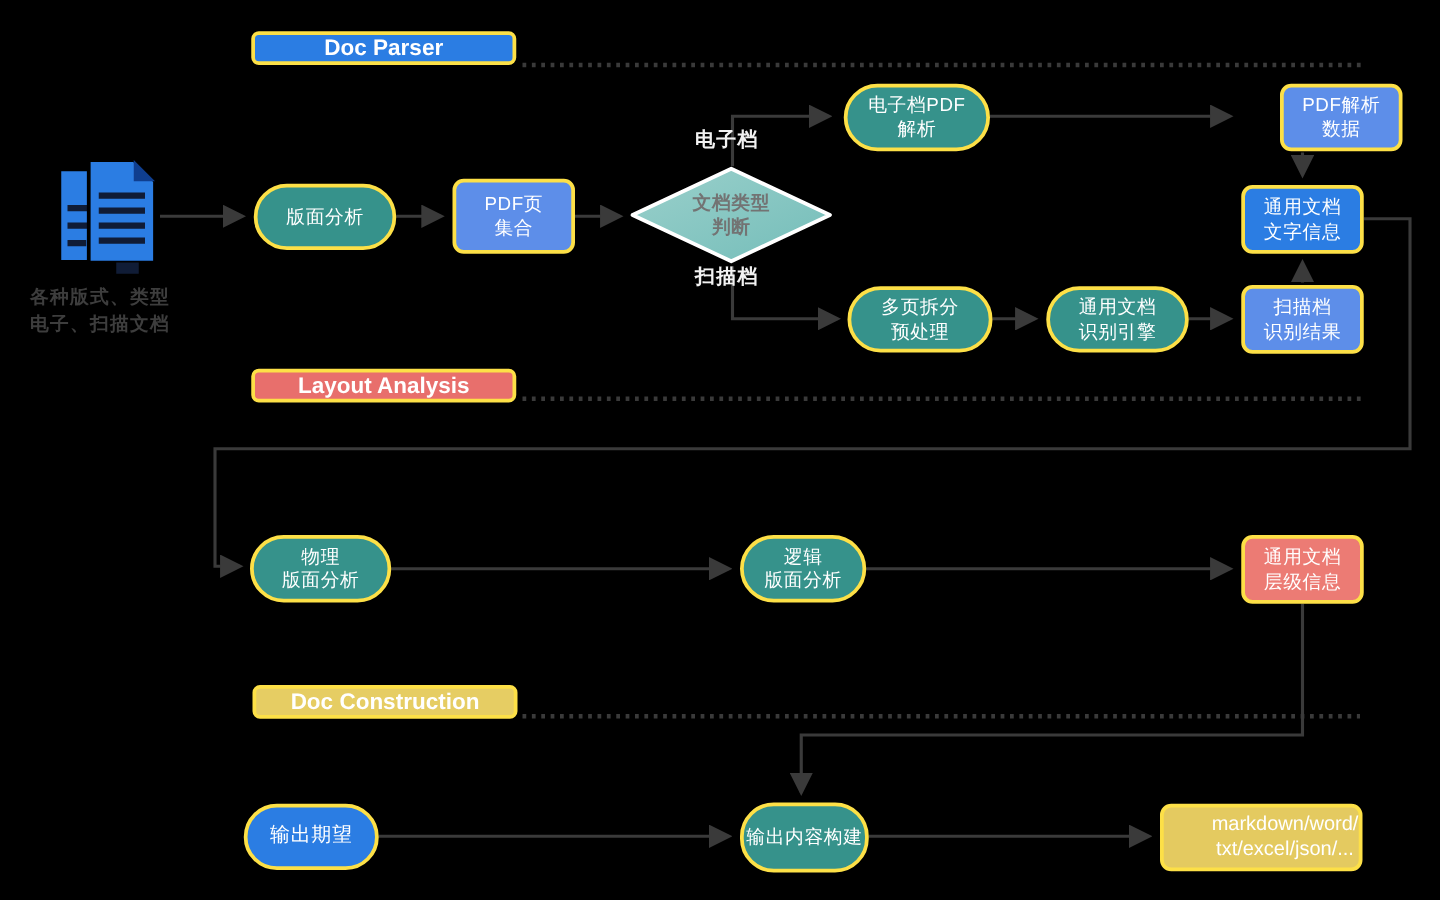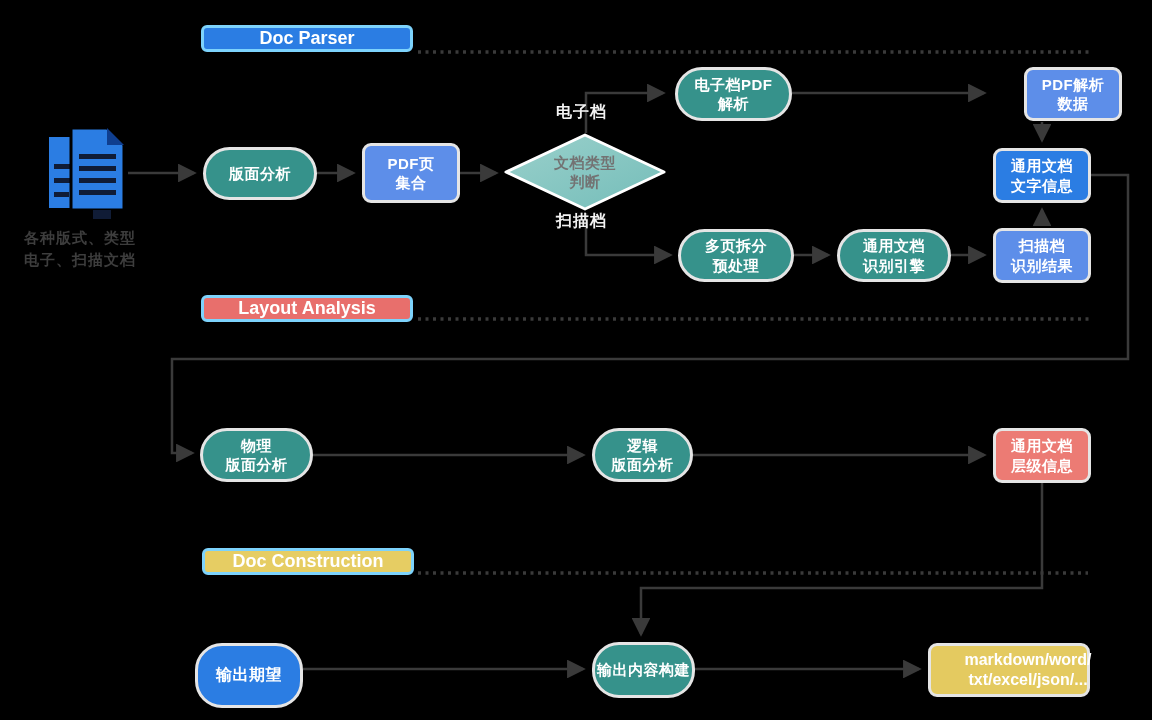--- a/index.html
+++ b/index.html
@@ -1,30 +1,30 @@
 <!DOCTYPE html>
 <html><head>
 <meta charset="utf-8">
 <style>
   html,body{margin:0;padding:0;background:#000;}
   #stage{position:relative;width:1152px;height:720px;background:#000;overflow:hidden;
          font-family:"Liberation Sans","DejaVu Sans",sans-serif;}
   #edges{position:absolute;left:0;top:0;width:1152px;height:720px;}
   .node{position:absolute;box-sizing:border-box;display:flex;align-items:center;justify-content:center;
-        text-align:center;color:#fff;font-weight:bold;border:3px solid #e5e5e5;}
+        text-align:center;color:#fff;font-weight:normal;border:3px solid #fde047;}
   .node .lbl{white-space:pre-line;line-height:1.28;letter-spacing:0.5px;}
   .pill{border-radius:27px;font-size:15px;}
   .rect{border-radius:9px;font-size:15px;}
   .teal{background:#36928b;}
   .bright-blue{background:#2b7de3;}
   .light-blue{background:#5d8ee9;}
   .pink{background:#ec7b74;}
   .yellow{background:#e4ca60;padding-left:38px;}
   .banner{position:absolute;box-sizing:border-box;width:212px;height:27px;border-radius:6px;
-          border:3px solid #7dd3fc;display:flex;align-items:center;justify-content:center;
+          border:3px solid #fde047;display:flex;align-items:center;justify-content:center;
           color:#fff;font-weight:bold;font-size:18px;}
   .banner.b-blue{background:#2b7de3;}
   .banner.b-red{background:#e86f6c;}
   .banner.b-yellow{background:#e6cd63;}
   .edge-label{position:absolute;color:#f2f2f2;font-weight:bold;font-size:16px;letter-spacing:1px;}
   .caption{position:absolute;color:#3d3d3d;font-weight:bold;font-size:15px;letter-spacing:1px;line-height:22px;}
   .diamond-wrap{position:absolute;left:503px;top:132px;width:164px;height:80px;}
   .diamond-wrap .lbl{position:absolute;inset:0;display:flex;align-items:center;justify-content:center;
         text-align:center;color:#737373;font-weight:bold;font-size:15px;white-space:pre-line;line-height:1.3;letter-spacing:0.5px;}
   .icon-wrap{position:absolute;left:46px;top:124px;width:82px;height:98px;}
@@ -147,21 +147,21 @@
   </div>
   <div class="node pill teal" style="left:592px;top:428px;width:101px;height:54px;">
     <span class="lbl">逻辑
 版面分析</span>
   </div>
   <div class="node rect pink" style="left:993px;top:428px;width:98px;height:55px;">
     <span class="lbl">通用文档
 层级信息</span>
   </div>
 
-  <div class="node pill bright-blue" style="left:195px;top:643px;width:108px;height:65px;font-size:16px;">
+  <div class="node pill bright-blue" style="left:195px;top:643px;width:108px;height:53px;font-size:16px;">
     <span class="lbl">输出期望</span>
   </div>
   <div class="node pill teal" style="left:592px;top:642px;width:103px;height:56px;">
     <span class="lbl">输出内容构建</span>
   </div>
   <div class="node rect yellow" style="left:928px;top:643px;width:162px;height:54px;font-size:16px;">
     <span class="lbl" style="letter-spacing:0;">markdown/word/
 txt/excel/json/...</span>
   </div>
 

